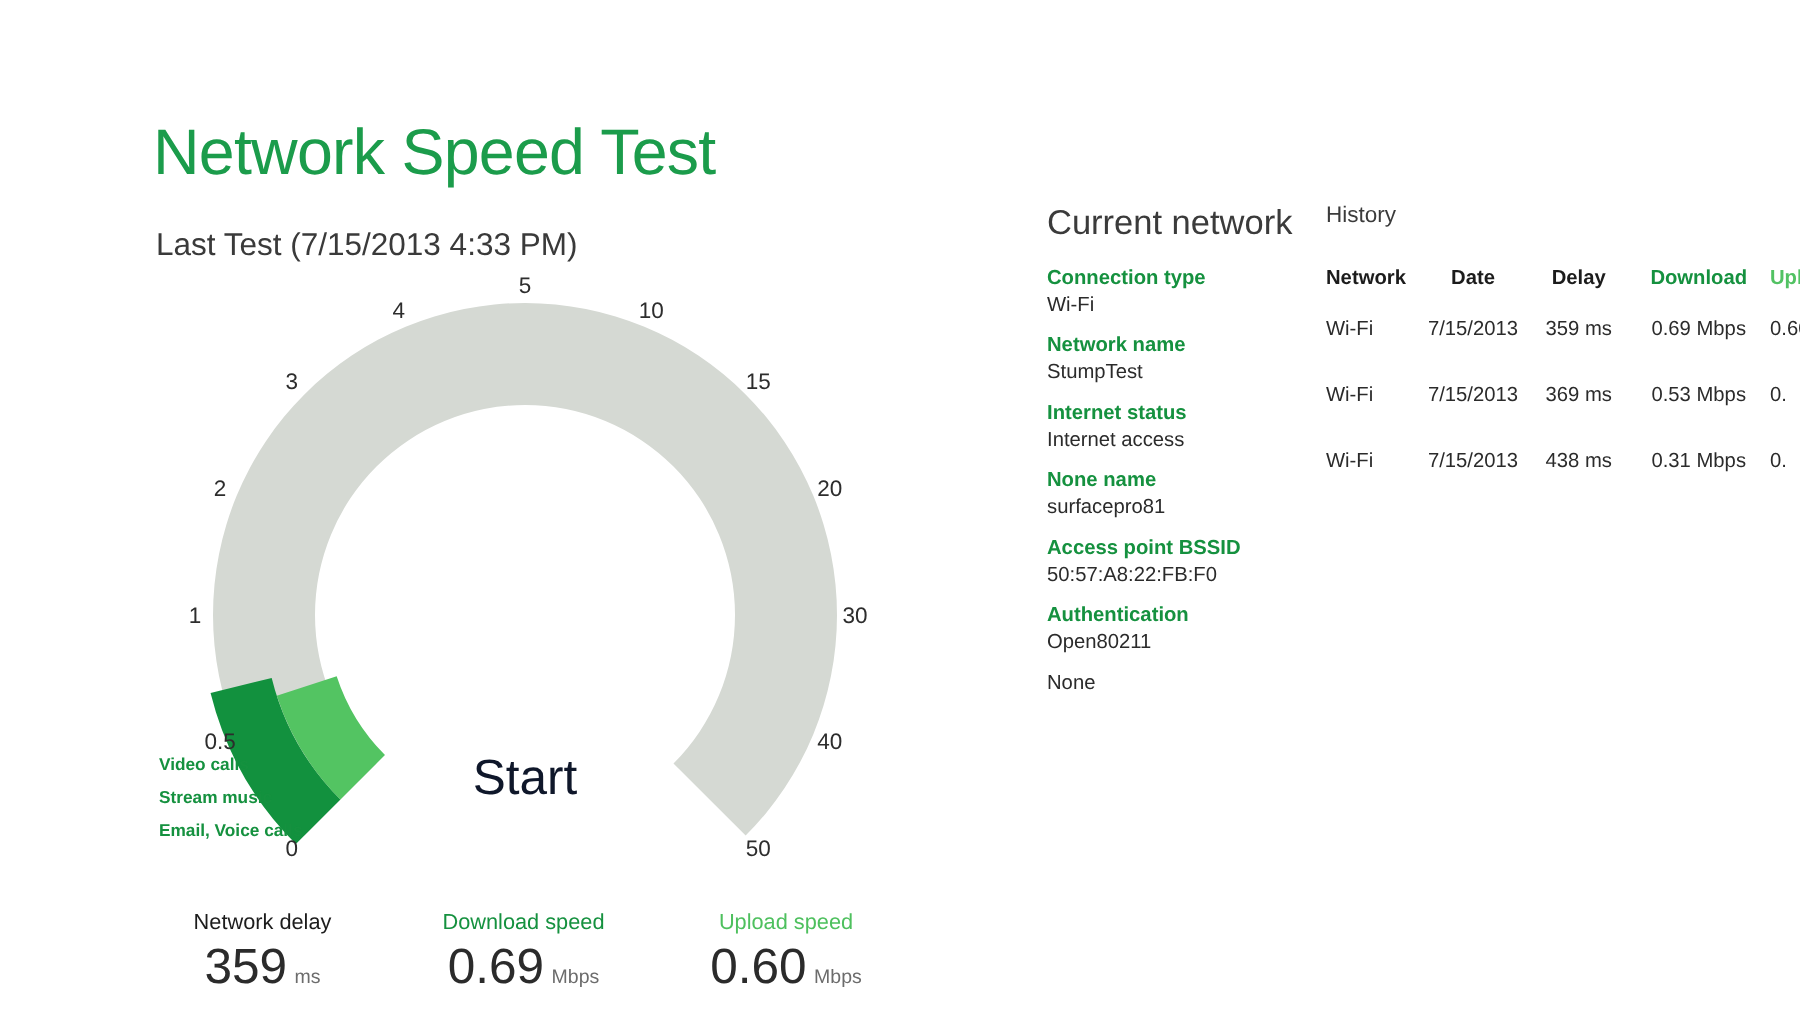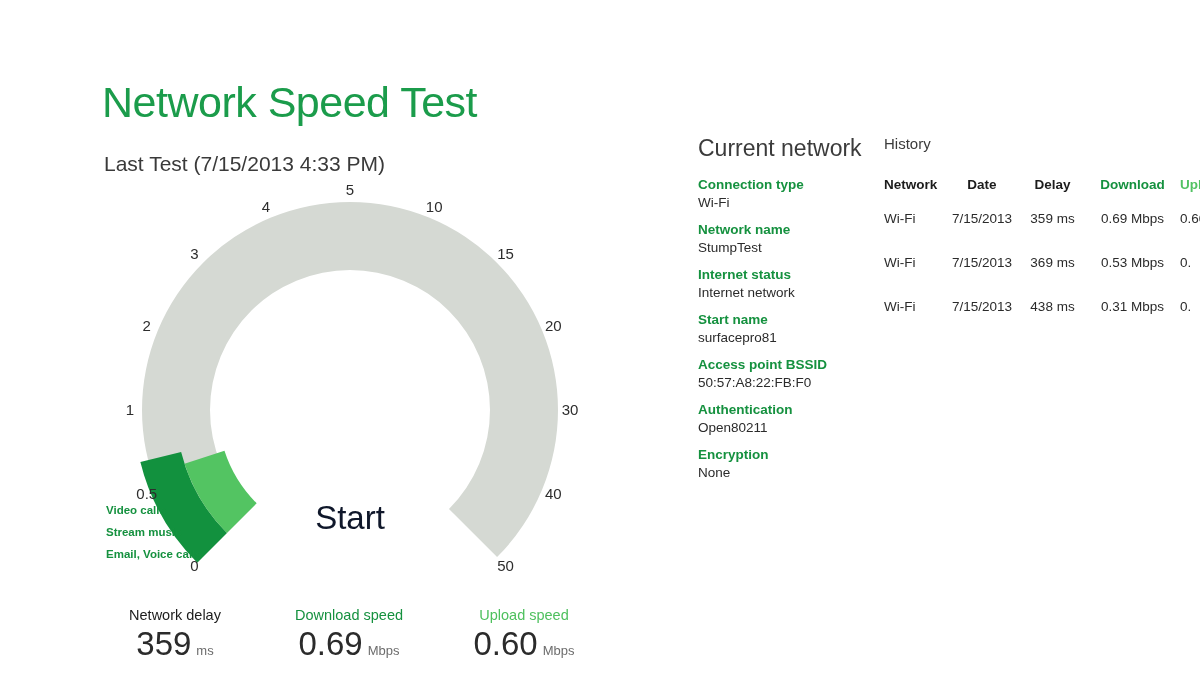--- a/index.html
+++ b/index.html
@@ -136,36 +136,35 @@
   <div class="cn-field">
     <div class="cn-label">Connection type</div>
     <div class="cn-value">Wi-Fi</div>
   </div>
   <div class="cn-field">
     <div class="cn-label">Network name</div>
     <div class="cn-value">StumpTest</div>
   </div>
   <div class="cn-field">
     <div class="cn-label">Internet status</div>
-    <div class="cn-value">Internet network</div>
+    <div class="cn-value">Internet access</div>
   </div>
   <div class="cn-field">
-    <div class="cn-label">Start name</div>
+    <div class="cn-label">None name</div>
     <div class="cn-value">surfacepro81</div>
   </div>
   <div class="cn-field">
     <div class="cn-label">Access point BSSID</div>
     <div class="cn-value">50:57:A8:22:FB:F0</div>
   </div>
   <div class="cn-field">
     <div class="cn-label">Authentication</div>
     <div class="cn-value">Open80211</div>
   </div>
   <div class="cn-field">
-    <div class="cn-label">Encryption</div>
     <div class="cn-value">None</div>
   </div>
 </div>
 
 <h2 class="hist-title">History</h2>
 <div class="hist-table">
   <div class="hist-row head">
     <span class="c-net">Network</span>
     <span class="c-date">Date</span>
     <span class="c-delay">Delay</span>

